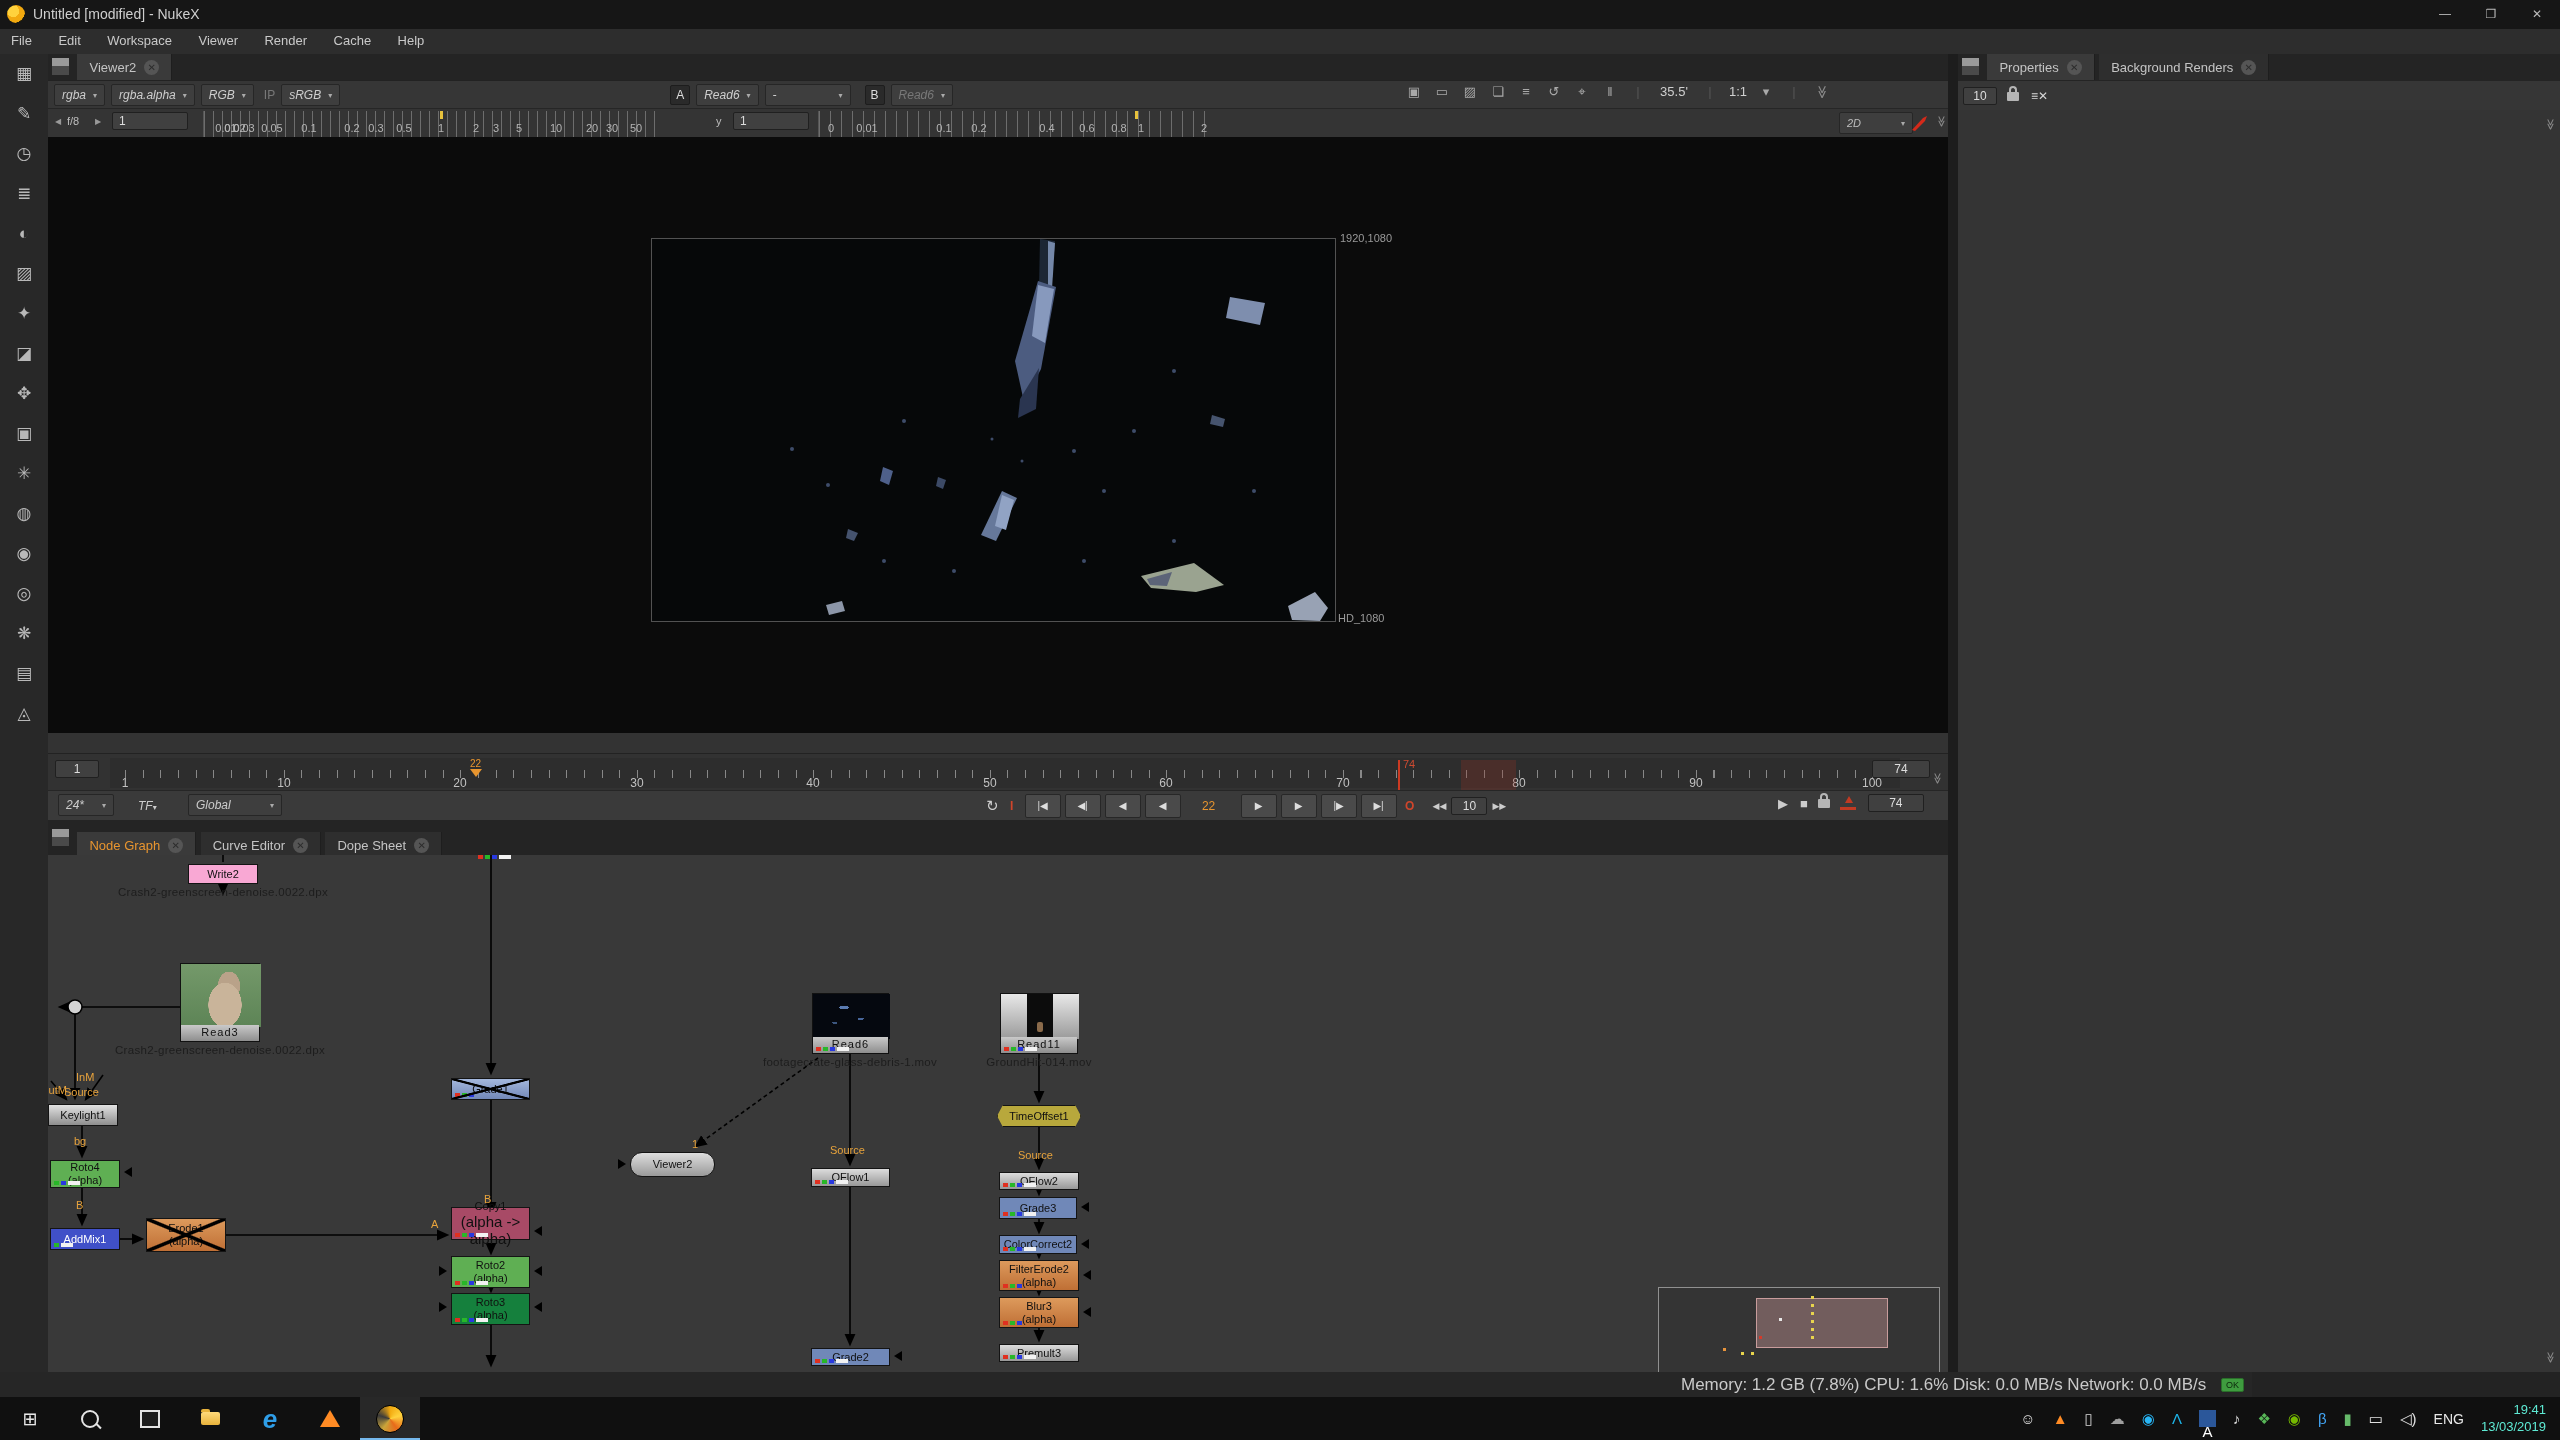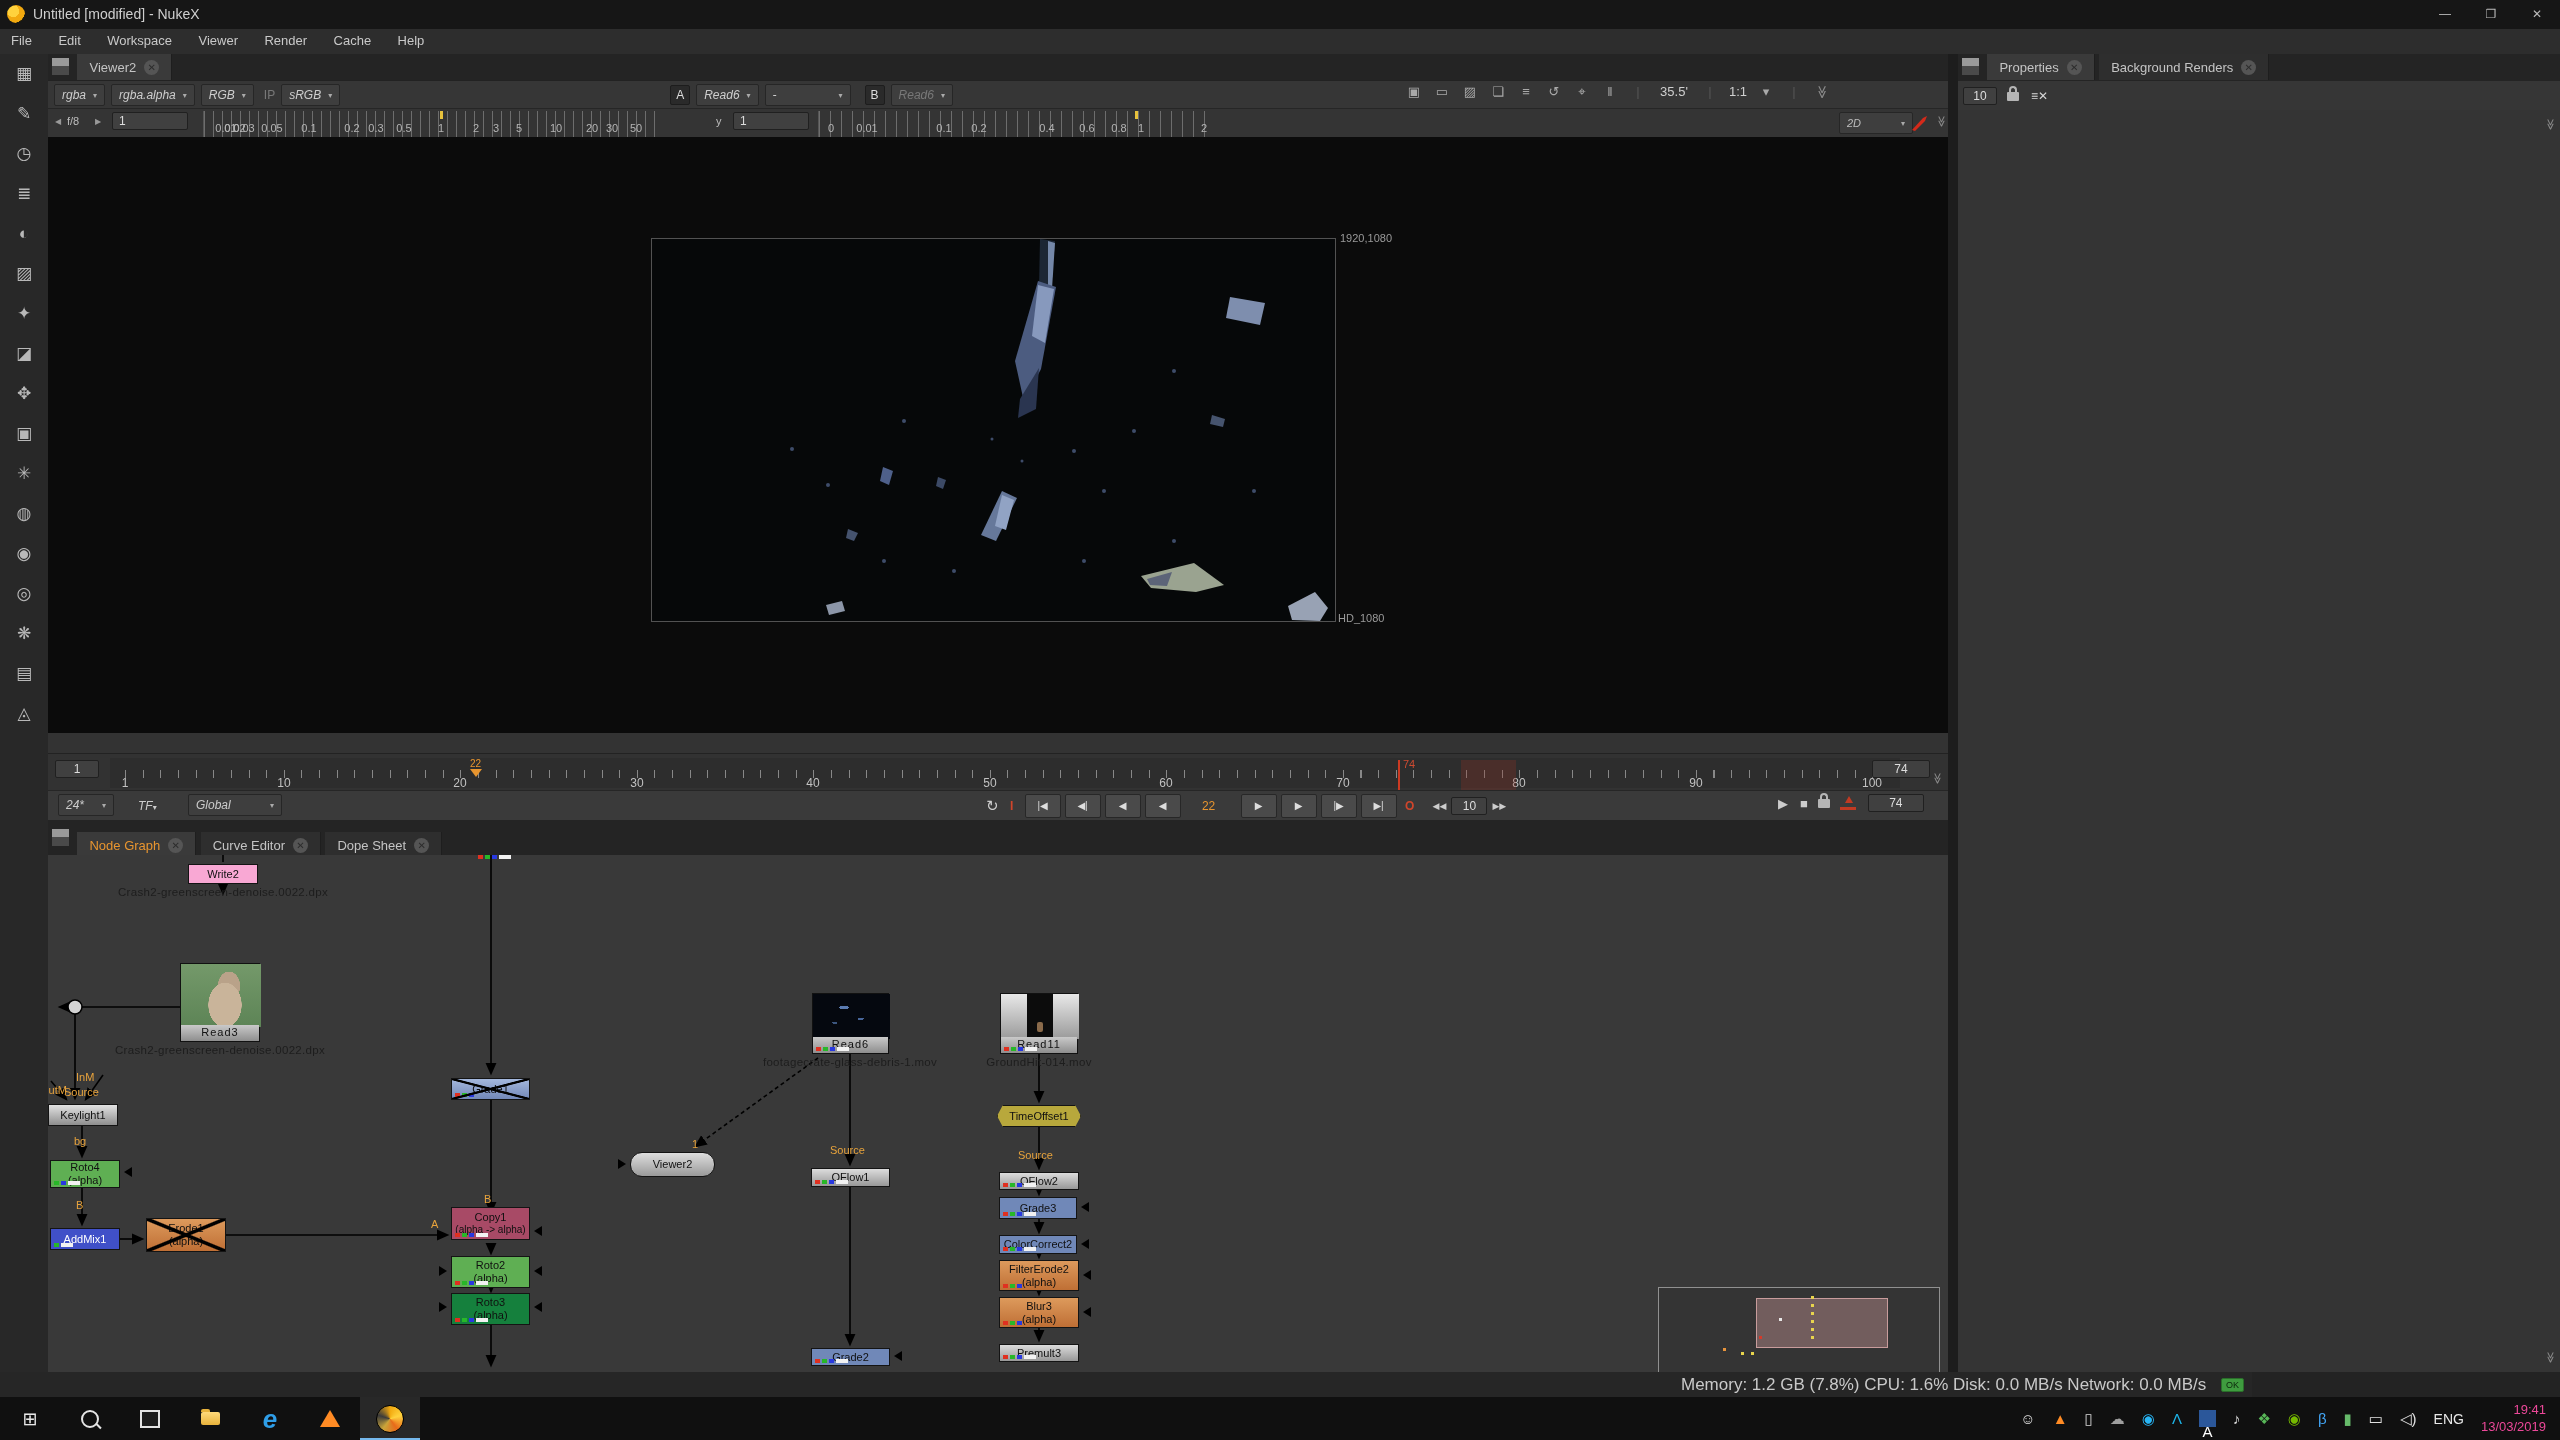--- a/index.html
+++ b/index.html
@@ -112,21 +112,21 @@
   .searchicon:after{content:"";position:absolute;left:12px;top:13px;width:7px;height:2px;background:#e5e5e5;transform:rotate(45deg);}
   .taskviewicon{width:16px;height:14px;border:2px solid #e5e5e5;position:relative;background:rgba(255,255,255,.06);}
   .foldericon{width:19px;height:13px;background:linear-gradient(180deg,#ffd97a,#e8b33c);border-radius:2px;position:relative;}
   .foldericon:before{content:"";position:absolute;left:0;top:-3px;width:9px;height:3px;background:#e8b33c;border-radius:2px 2px 0 0;}
   .edgeicon{color:#2f9ee8;font-size:26px;font-weight:bold;font-style:italic;line-height:26px;}
   .vlcicon{width:0;height:0;border-left:10px solid transparent;border-right:10px solid transparent;border-bottom:17px solid #ff8b24;position:relative;}
   .nukeicon{width:26px;height:26px;border-radius:50%;background:conic-gradient(#f2a90f,#ffd23d,#e86a1a,#caa53a,#3a3a3a,#f2a90f);border:1px solid #000;}
   #tray{margin-left:auto;display:flex;align-items:center;gap:17px;padding-right:14px;color:#e8e8e8;font-size:15px;}
   #tray .tico{font-size:15px;line-height:43px;}
   .wordtile{background:#2b579a;width:17px;height:17px;text-align:center;line-height:17px;font-size:12px;color:#fff;}
-  #clock{text-align:right;font-size:13px;color:#ec4899;line-height:1.3;}
+  #clock{text-align:right;font-size:13px;color:#5eead4;line-height:1.3;}
 </style>
 </head>
 <body>
 
 <div id="stage">
 
   <div id="titlebar" class="abs">
     <div class="appicon abs"></div>
     <span class="ttl abs">Untitled [modified] - NukeX</span>
     <span class="winbtn abs" style="right:92px">—</span>
@@ -507,21 +507,21 @@
       <span class="chips">
           <i class="cr"></i>
           <i class="cg"></i>
           <i class="cb"></i>
         </span>
       <div class="cross"></div>
       </div>
 
     <div class="node" style="left:403px;top:352px;width:79px;height:33px;background:#a84a66">
       <span class="nt">Copy1</span>
-      <span class="nt" style="font-size:10px">(alpha -&gt; alpha)</span>
+      <span class="nt" style="font-size:15px">(alpha -&gt; alpha)</span>
       <span class="chips">
           <i class="cr"></i>
           <i class="cg"></i>
           <i class="cb"></i>
           <i class="cw"></i>
         </span>
       </div>
 
     <div class="node" style="left:403px;top:401px;width:79px;height:32px;background:#5faf53">
       <span class="nt">Roto2</span>

